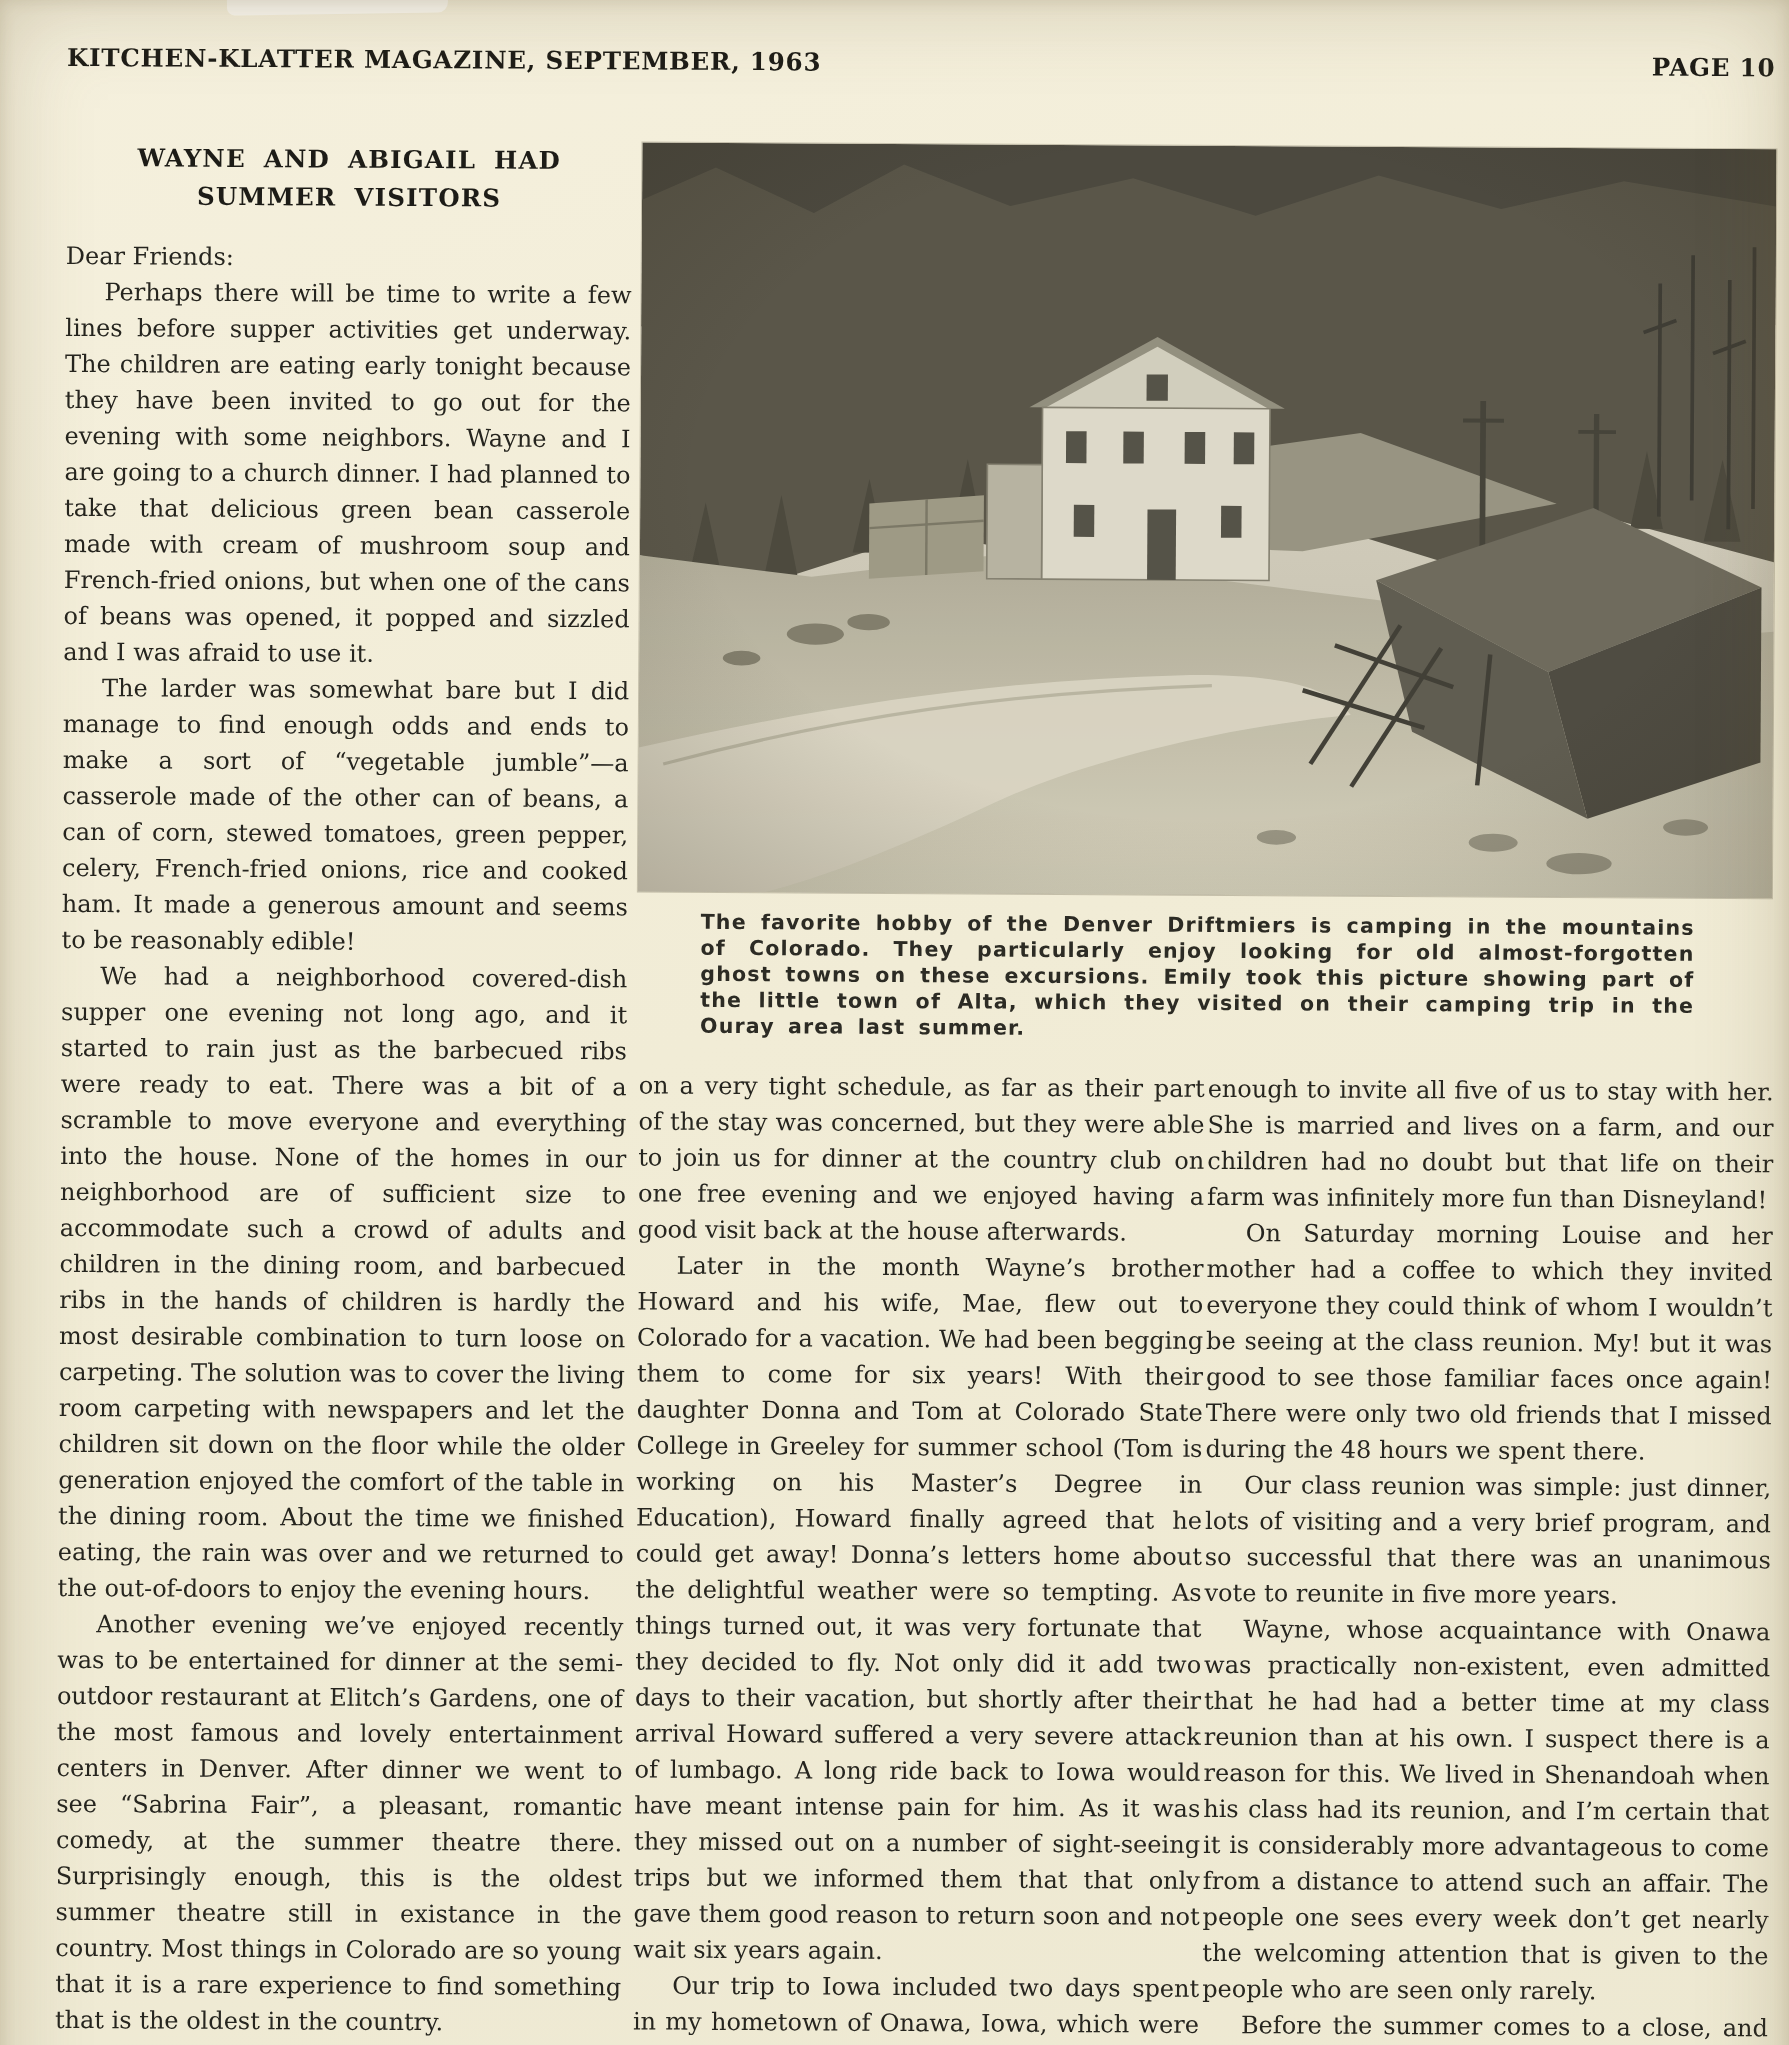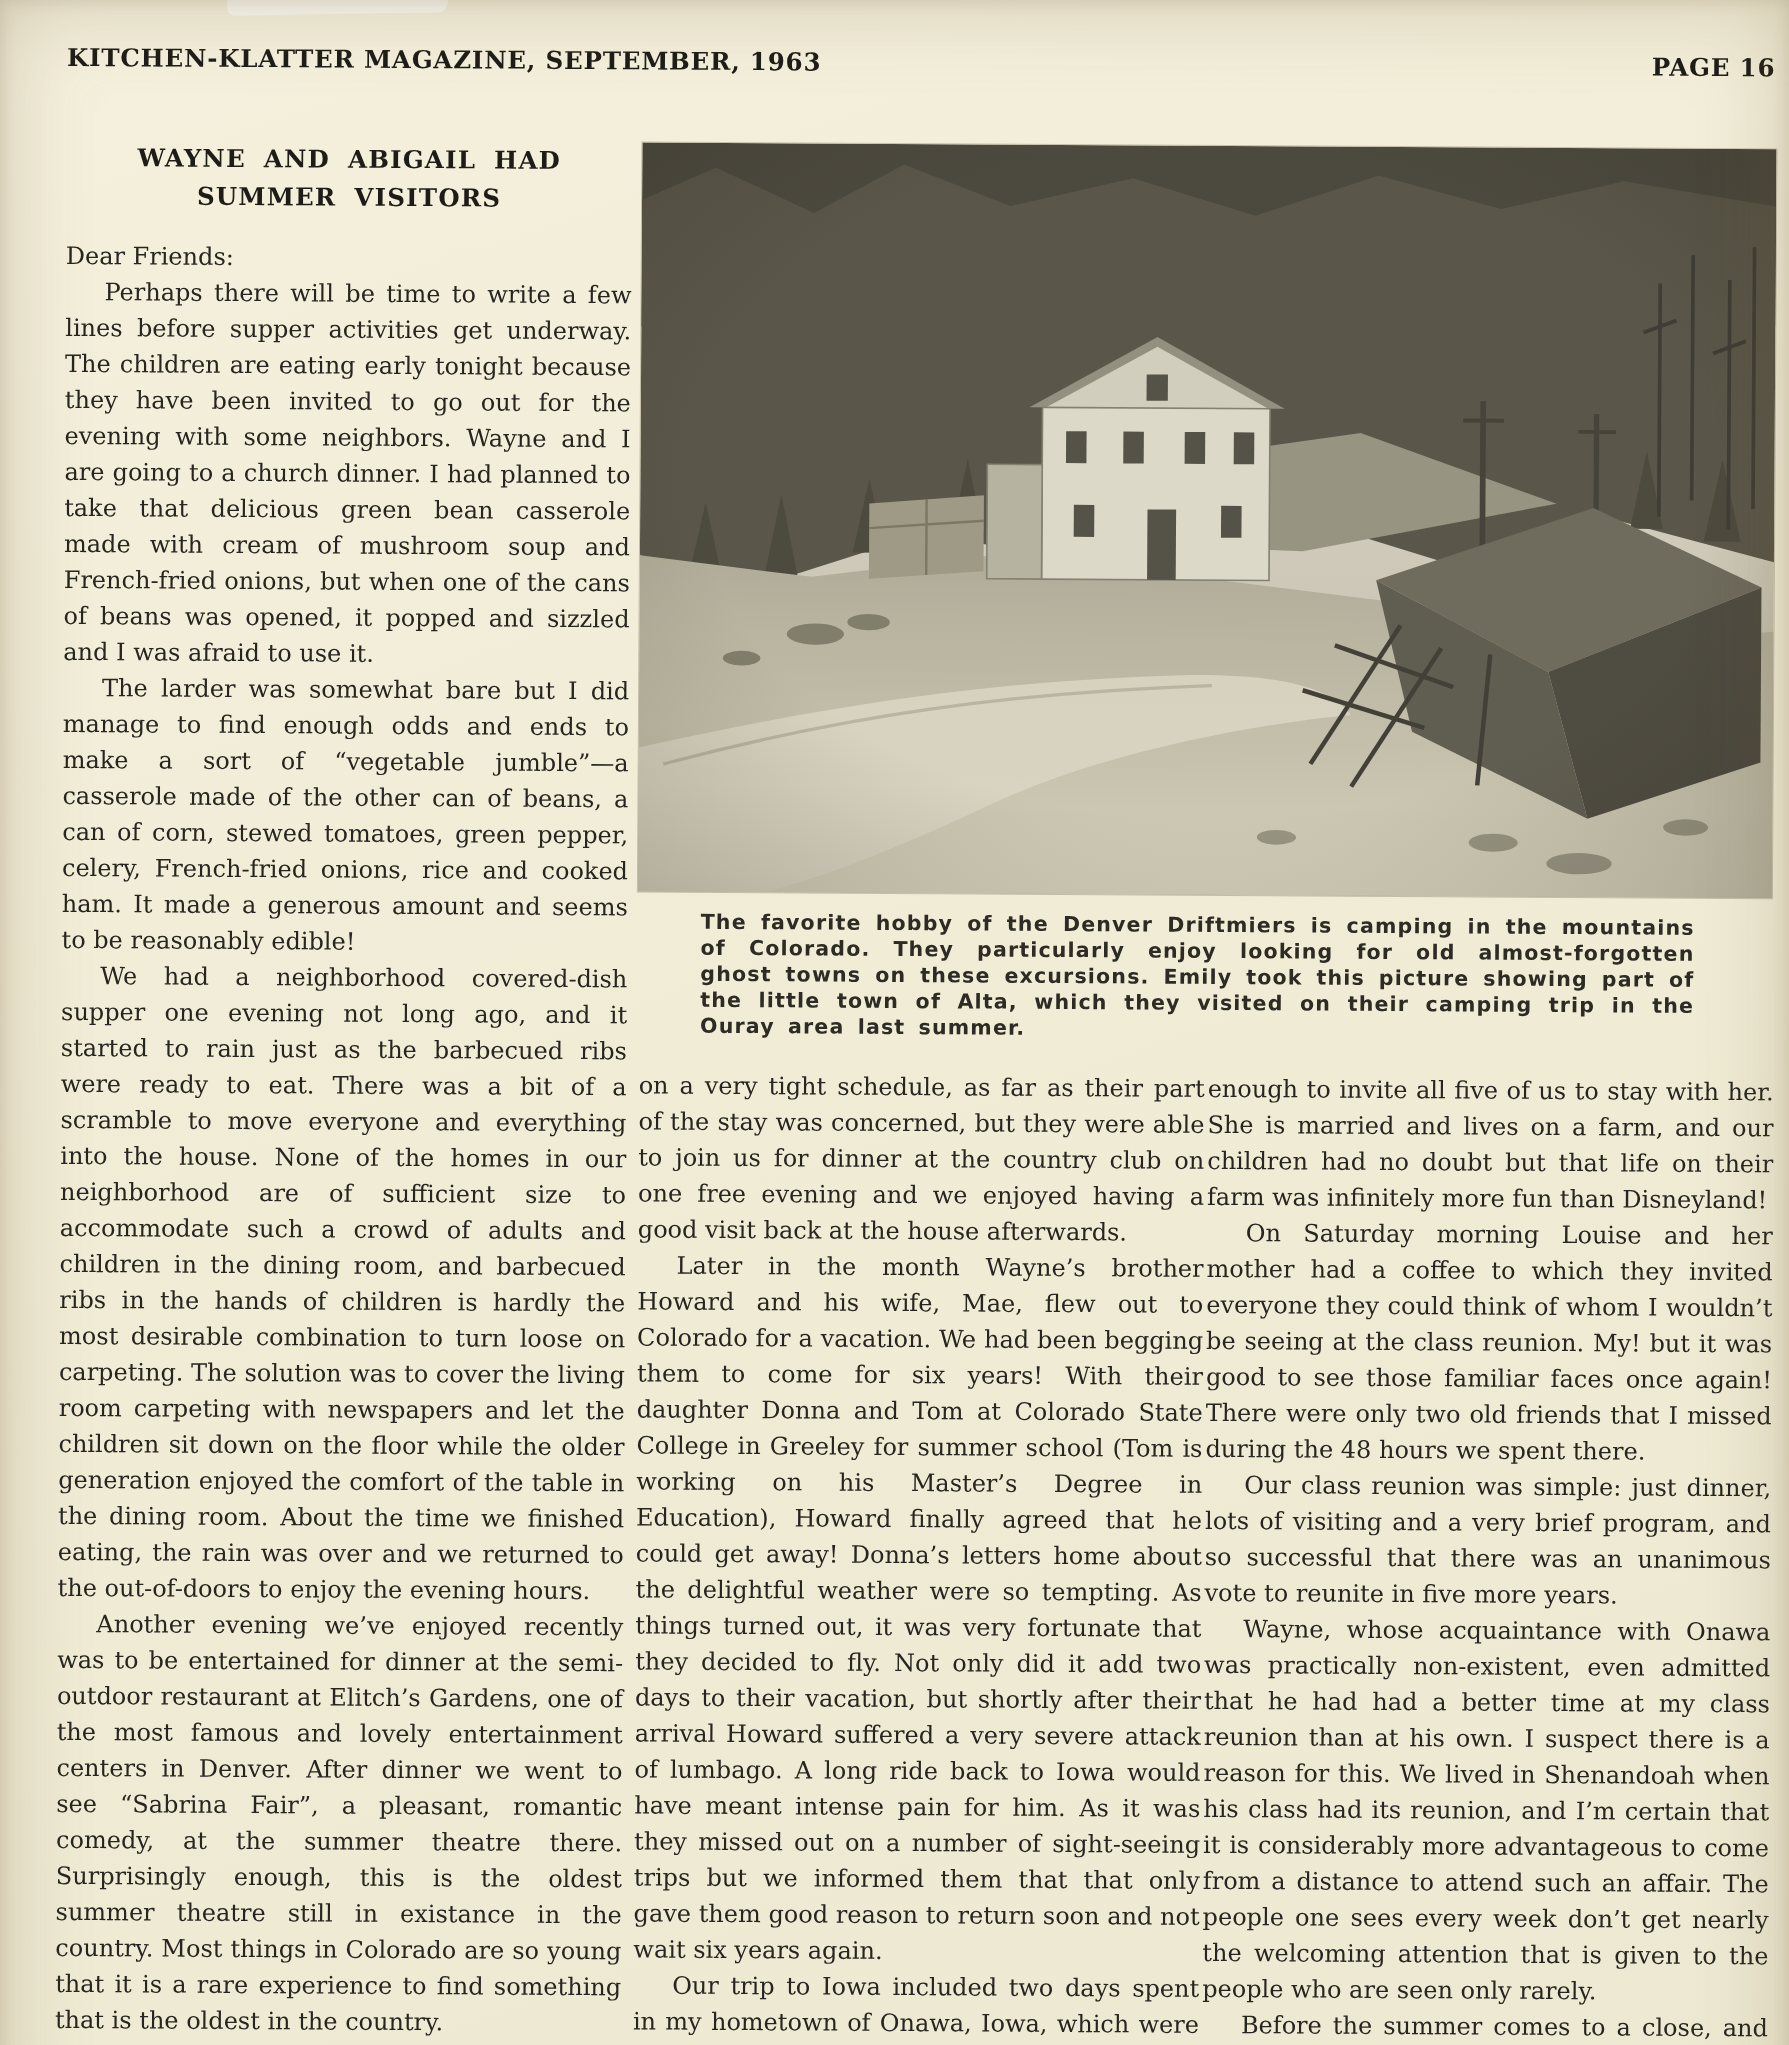--- a/index.html
+++ b/index.html
@@ -43,21 +43,21 @@
 </style>
 </head>
 <body>
 
 <div class="tear"></div>
 
 <div class="content">
 
   <div class="header">
     <span>KITCHEN-KLATTER MAGAZINE, SEPTEMBER, 1963</span>
-    <span>PAGE 16</span>
+    <span>PAGE 10</span>
   </div>
 
   <div class="col" id="col1">
     <div class="title">
       <div>WAYNE AND ABIGAIL HAD</div>
       <div>SUMMER VISITORS</div>
     </div>
     <p class="no-indent">Dear Friends:</p>
     <div>
         <p>Perhaps there will be time to write a few lines before supper activities get underway. The children are eating early tonight because they have been invited to go out for the evening with some neighbors. Wayne and I are going to a church dinner. I had planned to take that delicious green bean casserole made with cream of mushroom soup and French-fried onions, but when one of the cans of beans was opened, it popped and sizzled and I was afraid to use it.</p>

